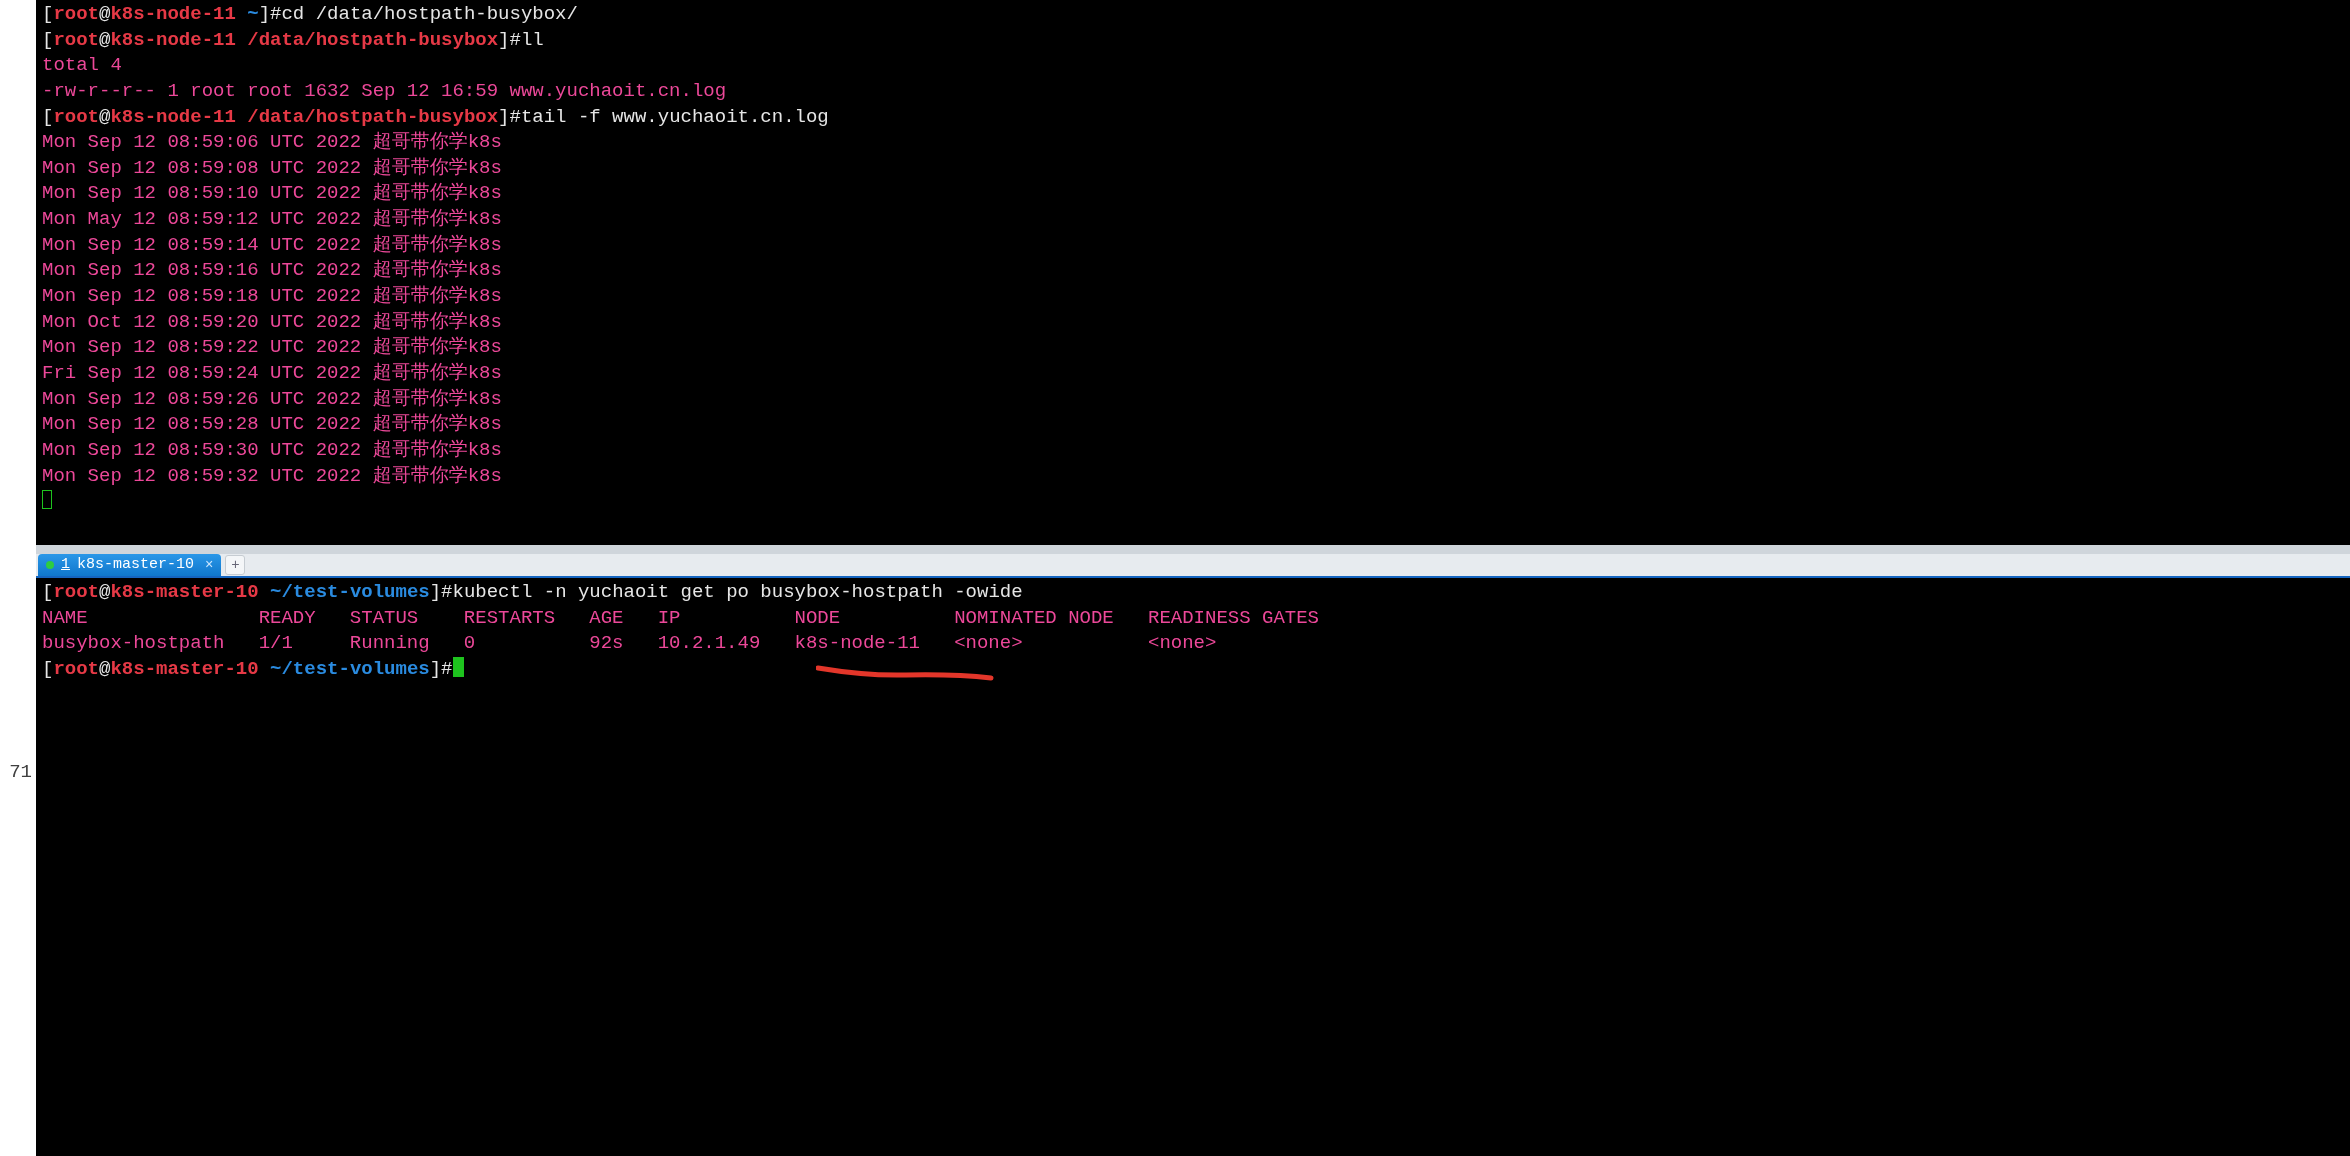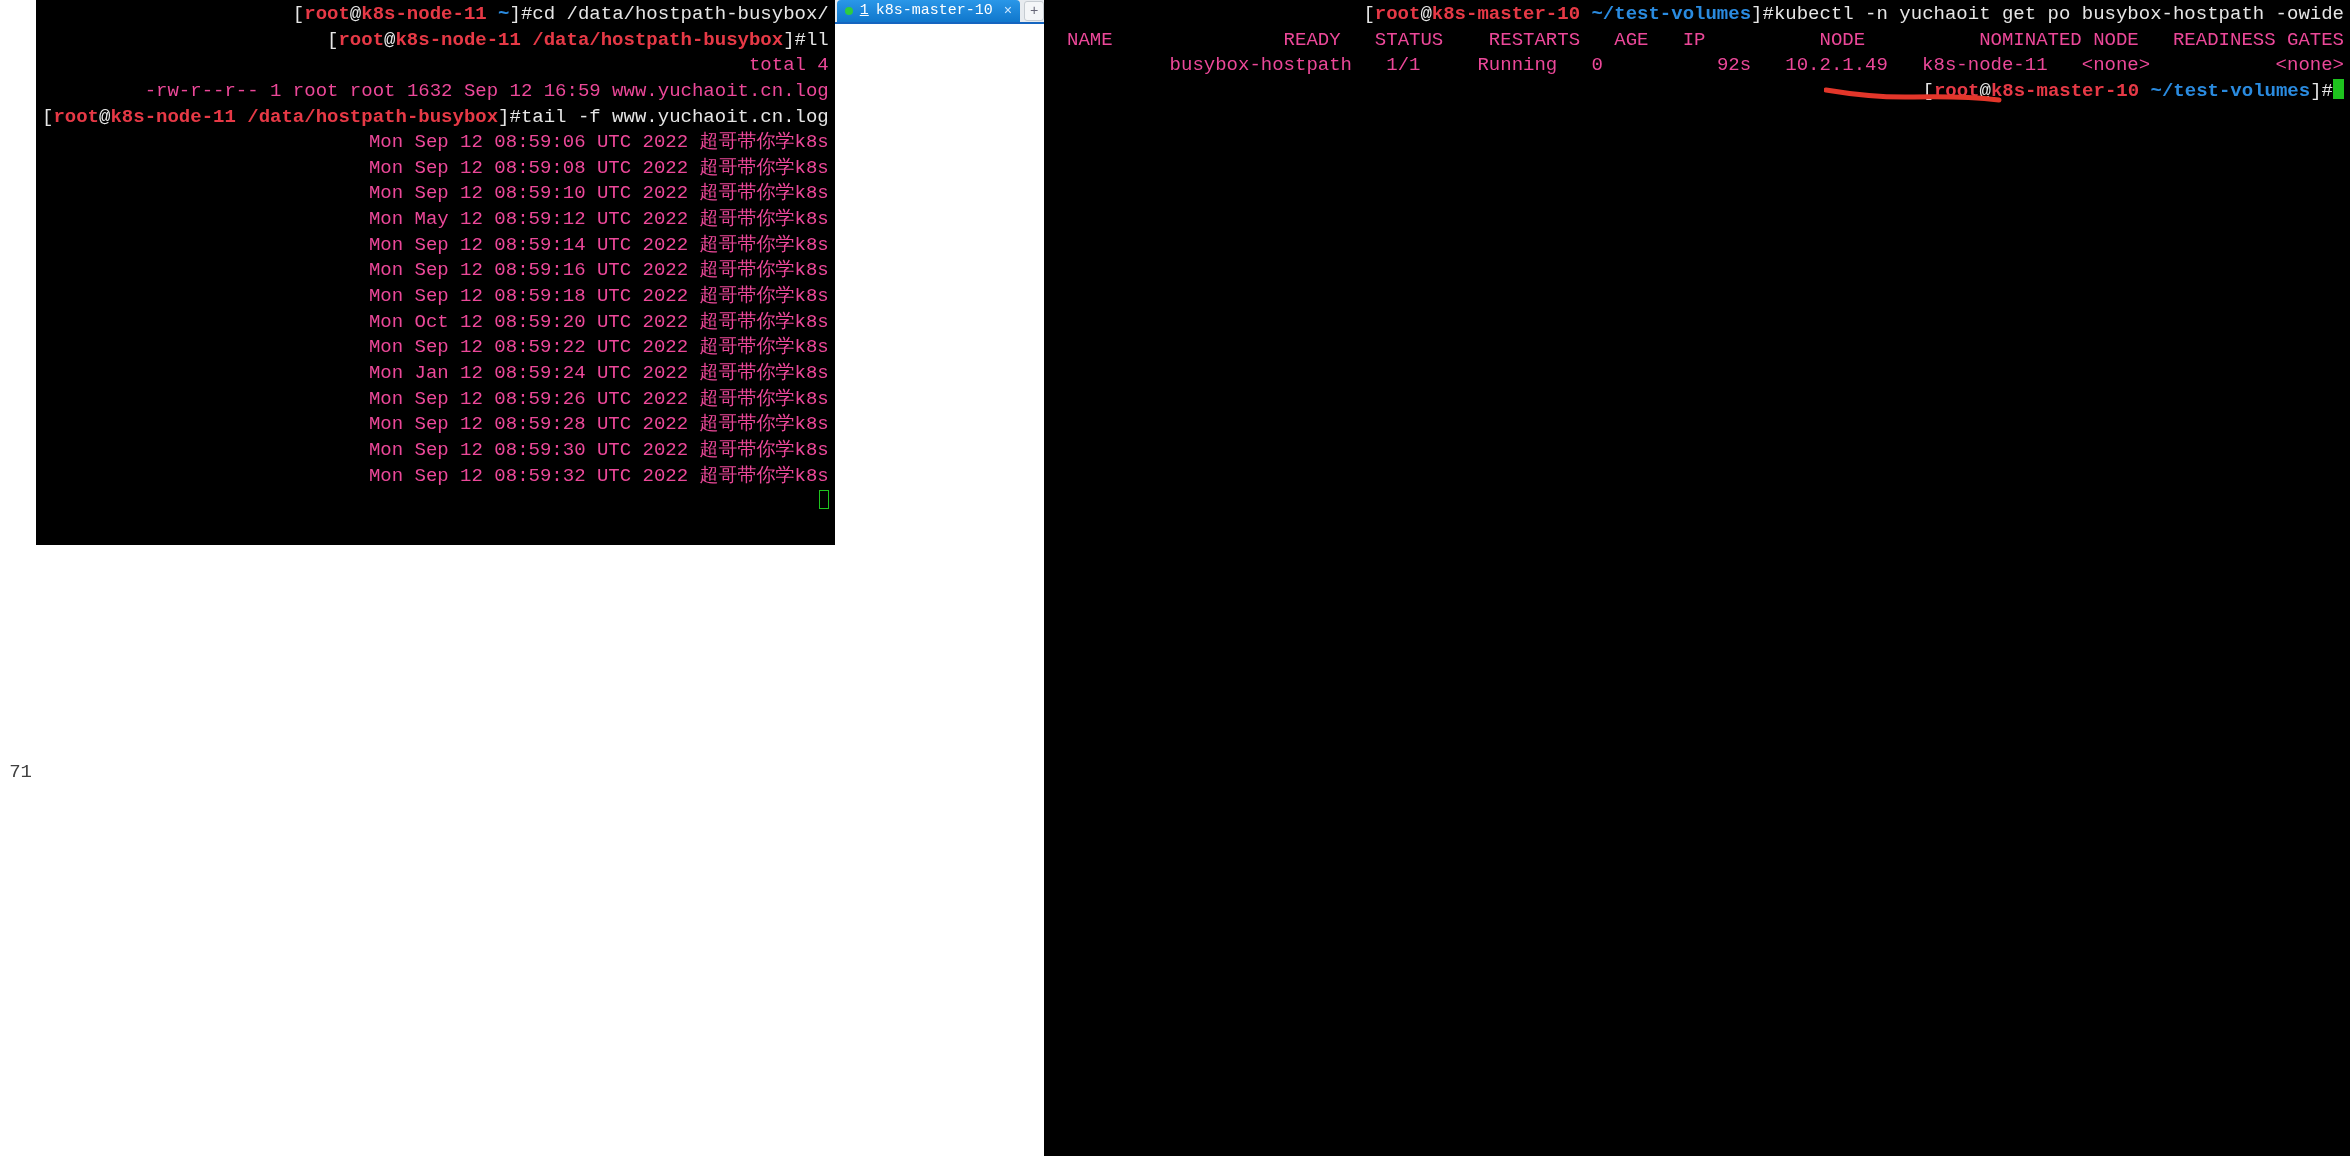--- a/index.html
+++ b/index.html
@@ -20,21 +20,21 @@
       display: flex;
       align-items: center;
       justify-content: flex-end;
       padding-right: 4px;
       padding-top: 0;
     }
     .left-gutter span { margin-top: 390px; }
     .terminal-stack {
       flex: 1;
       display: flex;
-      text-align: right;
+      flex-direction: column;
     }
     .pane {
       background: #000;
       color: #e6e6e6;
       padding: 2px 6px 4px 6px;
       overflow: hidden;
     }
     .pane.top { flex: 0 0 auto; height: 545px; }
     .pane.bottom { flex: 1; }
     .divider {
@@ -120,21 +120,21 @@
     <div class="line"><span class="br">[</span><span class="user">root</span><span class="at">@</span><span class="host">k8s-node-11</span> <span class="path">/data/hostpath-busybox</span><span class="br">]</span><span class="hash">#</span><span class="cmd">tail -f www.yuchaoit.cn.log</span></div>
     <div class="line out">Mon Sep 12 08:59:06 UTC 2022 超哥带你学k8s</div>
     <div class="line out">Mon Sep 12 08:59:08 UTC 2022 超哥带你学k8s</div>
     <div class="line out">Mon Sep 12 08:59:10 UTC 2022 超哥带你学k8s</div>
     <div class="line out">Mon May 12 08:59:12 UTC 2022 超哥带你学k8s</div>
     <div class="line out">Mon Sep 12 08:59:14 UTC 2022 超哥带你学k8s</div>
     <div class="line out">Mon Sep 12 08:59:16 UTC 2022 超哥带你学k8s</div>
     <div class="line out">Mon Sep 12 08:59:18 UTC 2022 超哥带你学k8s</div>
     <div class="line out">Mon Oct 12 08:59:20 UTC 2022 超哥带你学k8s</div>
     <div class="line out">Mon Sep 12 08:59:22 UTC 2022 超哥带你学k8s</div>
-    <div class="line out">Mon Jan 12 08:59:24 UTC 2022 超哥带你学k8s</div>
+    <div class="line out">Fri Sep 12 08:59:24 UTC 2022 超哥带你学k8s</div>
     <div class="line out">Mon Sep 12 08:59:26 UTC 2022 超哥带你学k8s</div>
     <div class="line out">Mon Sep 12 08:59:28 UTC 2022 超哥带你学k8s</div>
     <div class="line out">Mon Sep 12 08:59:30 UTC 2022 超哥带你学k8s</div>
     <div class="line out">Mon Sep 12 08:59:32 UTC 2022 超哥带你学k8s</div>
     <div class="line"><span class="cursor outline"></span></div>
   </div>
 
   <div class="divider"></div>
 
   <div class="tabbar">

